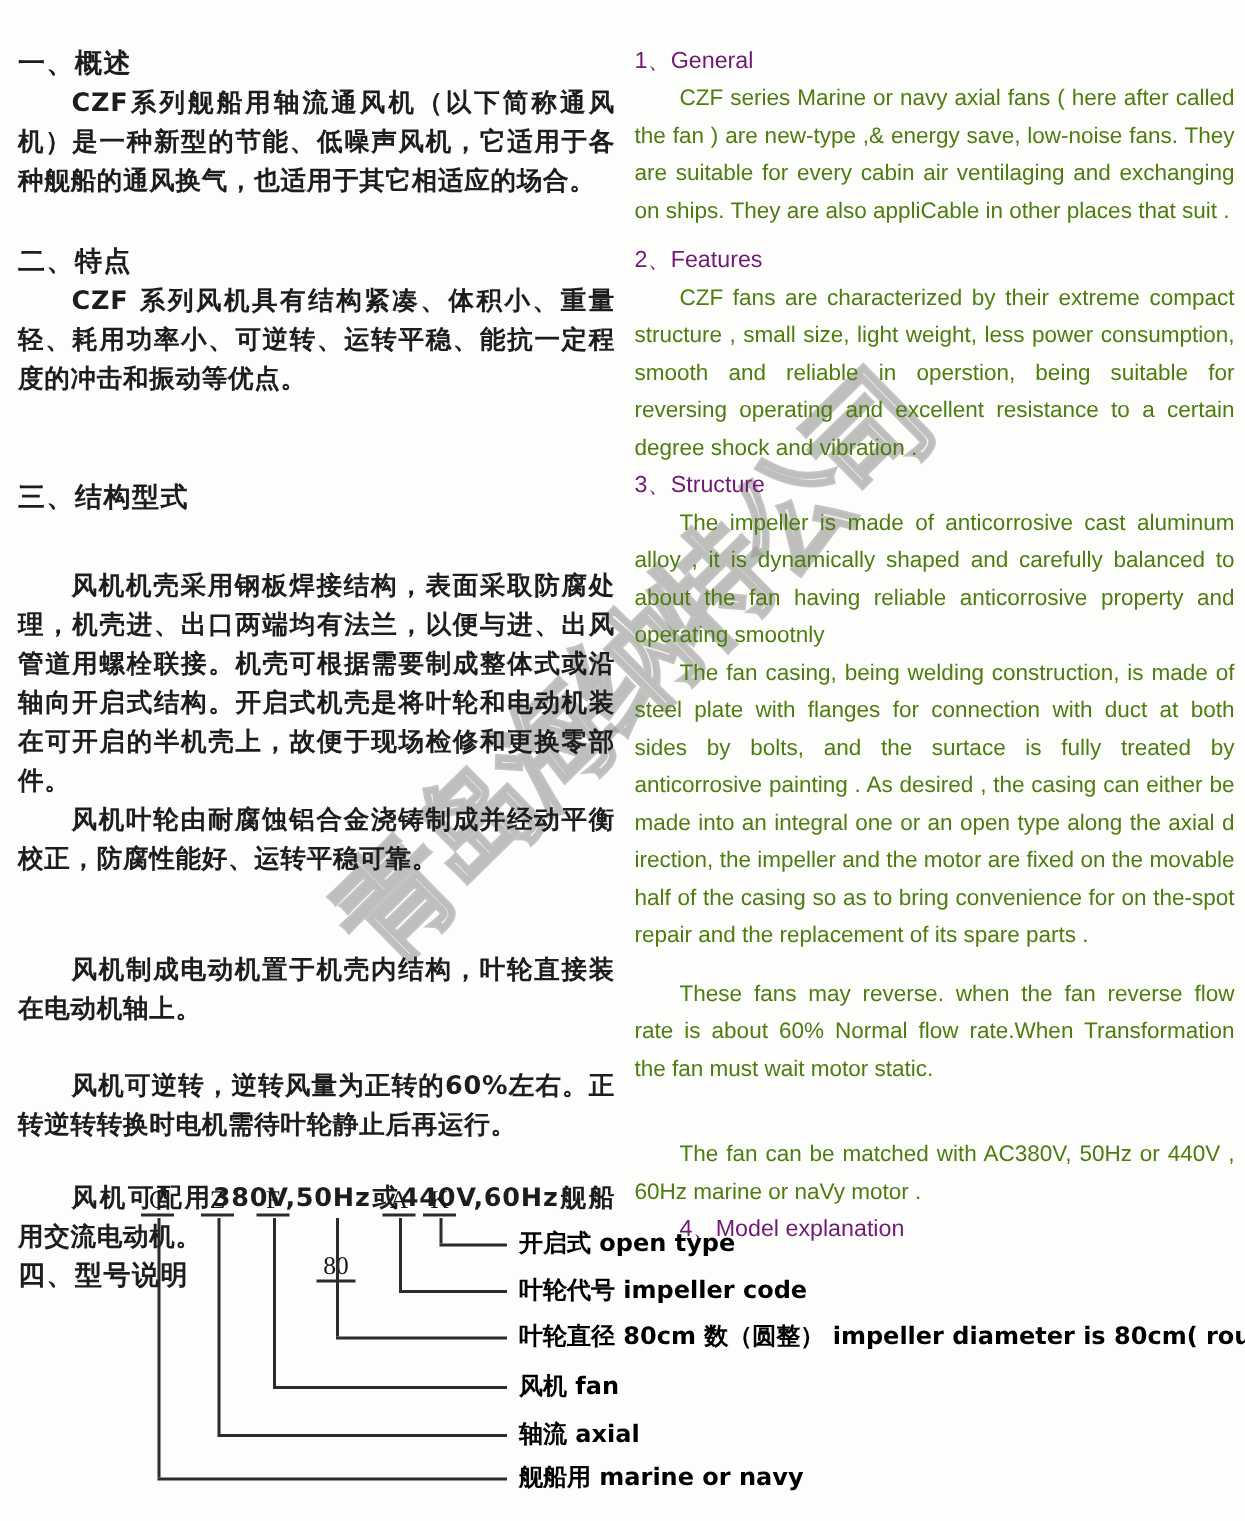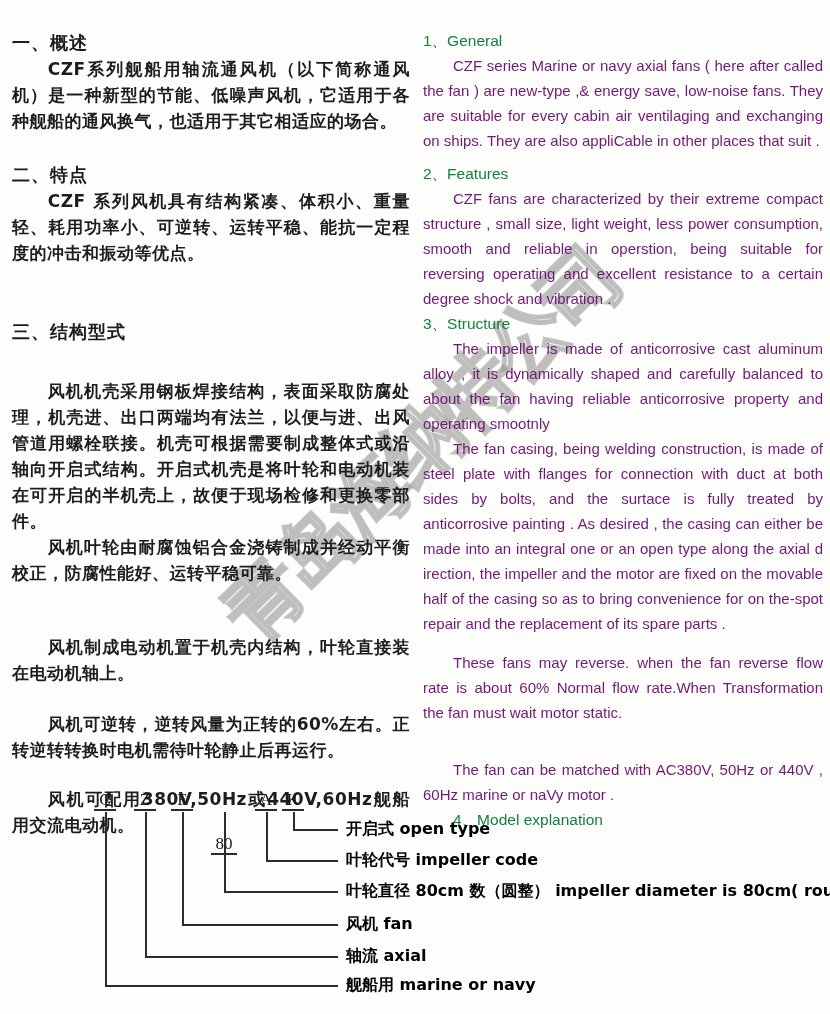--- a/index.html
+++ b/index.html
@@ -21,22 +21,22 @@
   
   .col{position:absolute;z-index:2;}
   .col-left{left:12px;top:30px;width:398px;}
   .col-right{left:423px;top:28px;width:400px;}
 
   .zh-h{font-size:18px;font-weight:700;line-height:26px;margin:0;
         font-family:"DejaVu Sans",sans-serif;letter-spacing:1px;}
   .zh-p{font-size:17px;font-weight:600;line-height:26px;margin:0;
         font-family:"DejaVu Sans",sans-serif;text-align:justify;
         text-indent:2.1em;letter-spacing:0.5px;}
-  .en-h{font-size:15.5px;font-weight:400;line-height:25px;margin:0;color:#15803d;}
-  .en-p{font-size:15px;font-weight:400;line-height:25px;margin:0;color:#701a75;
+  .en-h{font-size:15.5px;font-weight:400;line-height:25px;margin:0;color:#701a75;}
+  .en-p{font-size:15px;font-weight:400;line-height:25px;margin:0;color:#4d7c0f;
         text-align:justify;text-indent:30px;}
   .mt14{margin-top:14px;} .mt28{margin-top:28px;} .mt53{margin-top:53px;}
   .mt48{margin-top:48px;} .mt25{margin-top:25px;} .mt23{margin-top:23px;}
   .mt33{margin-top:33px;} .mt8{margin-top:8px;} .mt32{margin-top:32px;}
   .indent-h{text-indent:30px;}
 
   
   .diagram{position:absolute;left:0;top:0;width:830px;height:1014px;z-index:2;}
   .code-letter{position:absolute;top:791px;height:18px;line-height:18px;
     text-align:center;font-family:"Liberation Serif",serif;font-size:17px;
@@ -57,20 +57,21 @@
     <p class="zh-h">一、概述</p>
     <p class="zh-p">CZF系列舰船用轴流通风机（以下简称通风机）是一种新型的节能、低噪声风机，它适用于各种舰船的通风换气，也适用于其它相适应的场合。</p>
     <p class="zh-h mt28">二、特点</p>
     <p class="zh-p">CZF 系列风机具有结构紧凑、体积小、重量轻、耗用功率小、可逆转、运转平稳、能抗一定程度的冲击和振动等优点。</p>
     <p class="zh-h mt53">三、结构型式</p>
     <p class="zh-p mt33">风机机壳采用钢板焊接结构，表面采取防腐处理，机壳进、出口两端均有法兰，以便与进、出风管道用螺栓联接。机壳可根据需要制成整体式或沿轴向开启式结构。开启式机壳是将叶轮和电动机装在可开启的半机壳上，故便于现场检修和更换零部件。</p>
     <p class="zh-p">风机叶轮由耐腐蚀铝合金浇铸制成并经动平衡校正，防腐性能好、运转平稳可靠。</p>
     <p class="zh-p mt48">风机制成电动机置于机壳内结构，叶轮直接装在电动机轴上。</p>
     <p class="zh-p mt25">风机可逆转，逆转风量为正转的60%左右。正转逆转转换时电机需待叶轮静止后再运行。</p>
     <p class="zh-p mt23">风机可配用380V,50Hz或440V,60Hz舰船用交流电动机。</p>
+    <p class="zh-h">四、型号说明</p>
   </div>
 
   <div class="col col-right">
     <p class="en-h">1、General</p>
     <p class="en-p">CZF series Marine or navy axial fans ( here after called the fan ) are new-type ,&amp; energy save, low-noise fans. They are suitable for every cabin air ventilaging and exchanging on ships. They are also appliCable in other places that suit .</p>
     <p class="en-h mt8">2、Features</p>
     <p class="en-p">CZF fans are characterized by their extreme compact structure , small size, light weight, less power consumption, smooth and reliable in operstion, being suitable for reversing operating and excellent resistance to a certain degree shock and vibration .</p>
     <p class="en-h">3、Structure</p>
     <p class="en-p">The impeller is made of anticorrosive cast aluminum alloy , it is dynamically shaped and carefully balanced to about the fan having reliable anticorrosive property and operating smootnly</p>
     <p class="en-p">The fan casing, being welding construction, is made of steel plate with flanges for connection with duct at both sides by bolts, and the surtace is fully treated by anticorrosive painting . As desired , the casing can either be made into an integral one or an open type along the axial d irection, the impeller and the motor are fixed on the movable half of the casing so as to bring convenience for on the-spot repair and the replacement of its spare parts .</p>

